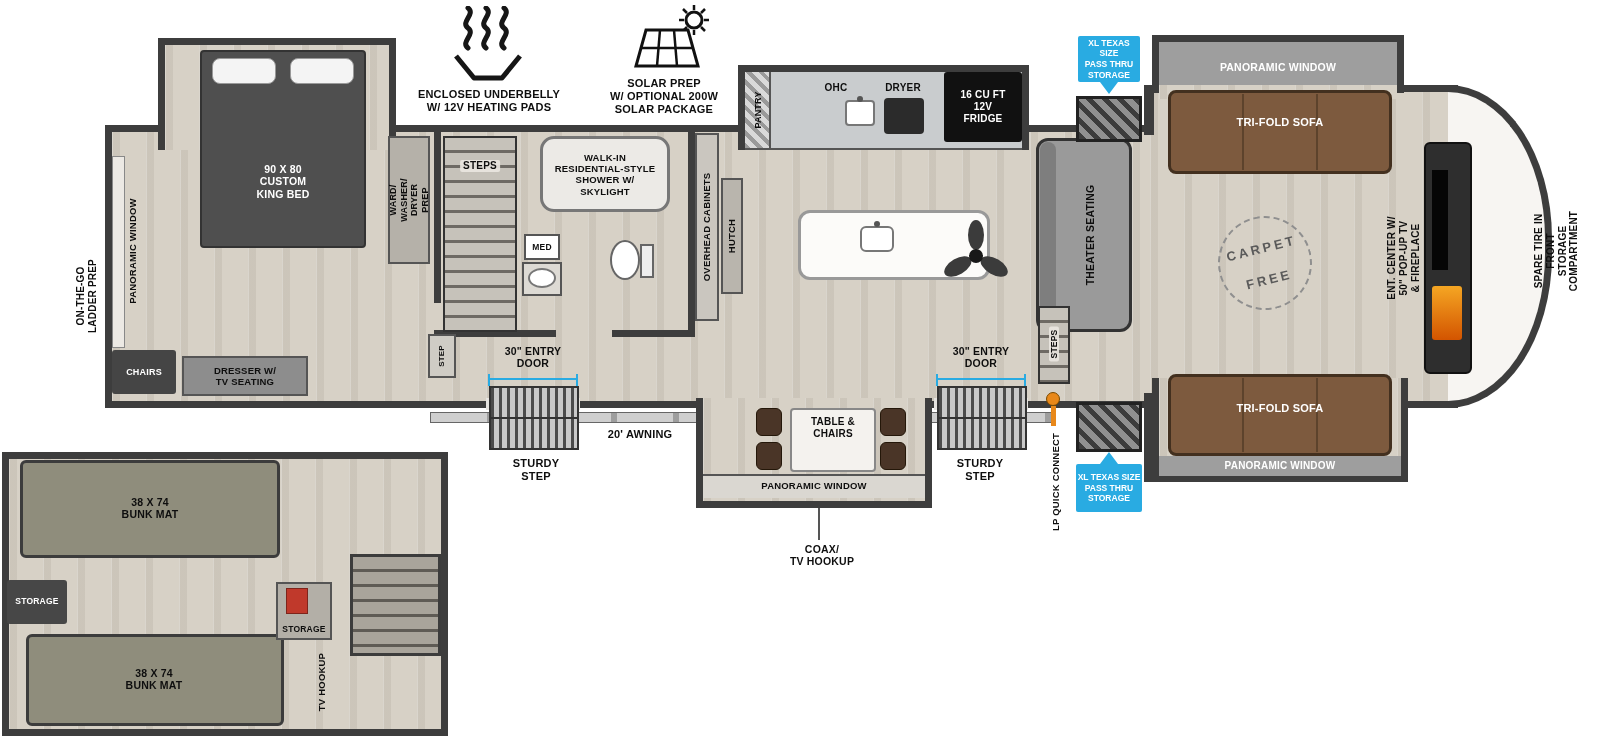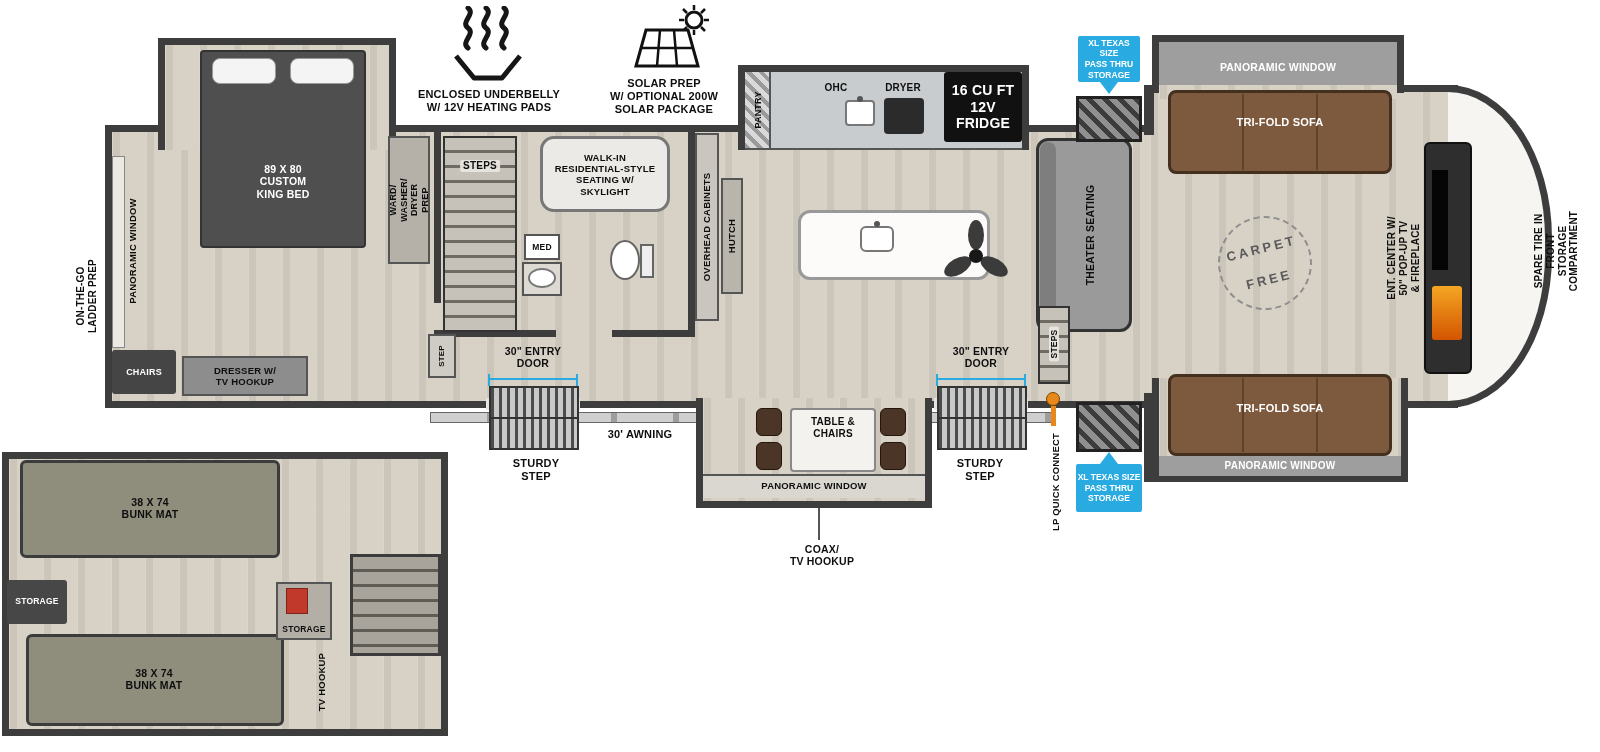--- a/index.html
+++ b/index.html
@@ -87,45 +87,45 @@
   <div class="abs" style="left:112px;top:156px;width:13px;height:192px;background:#ece9e4;border:1px solid #888;"></div>
   <div class="vlbl" style="left:133px;top:251px;font-size:9.5px;">PANORAMIC WINDOW</div>
   <div class="vlbl" style="left:87px;top:296px;font-size:10px;">ON-THE-GO
 LADDER PREP</div>
 
   <div class="abs floor" style="left:158px;top:38px;width:238px;height:112px;border:7px solid var(--wall,#3d3d3d);border-bottom:none;"></div>
   <div class="abs floor" style="left:165px;top:125px;width:224px;height:16px;"></div>
   <div class="abs" style="left:200px;top:50px;width:166px;height:198px;background:var(--bed-gray,#4f4f4f);border:2px solid #333;border-radius:4px;"></div>
   <div class="abs" style="left:212px;top:58px;width:64px;height:26px;background:#f4f4f4;border:1px solid #999;border-radius:8px;"></div>
   <div class="abs" style="left:290px;top:58px;width:64px;height:26px;background:#f4f4f4;border:1px solid #999;border-radius:8px;"></div>
-  <div class="lbl white" style="left:283px;top:182px;font-size:10.5px;">89 X 80
+  <div class="lbl white" style="left:283px;top:182px;font-size:10.5px;">90 X 80
 CUSTOM
 KING BED</div>
 
   <div class="abs b2" style="left:388px;top:136px;width:42px;height:128px;background:#b5b1a9;"></div>
   <div class="vlbl" style="left:409px;top:200px;font-size:9px;">WARD/
 WASHER/
 DRYER
 PREP</div>
 
   <div class="abs" style="left:112px;top:350px;width:64px;height:44px;background:#454545;border-radius:3px;"></div>
   <div class="lbl white" style="left:144px;top:372px;font-size:9px;">CHAIRS</div>
   <div class="abs b2" style="left:182px;top:356px;width:126px;height:40px;background:#8d8d8d;"></div>
   <div class="lbl" style="left:245px;top:376px;font-size:9.5px;">DRESSER W/
-TV HOOKUP</div>
+TV SEATING</div>
 
   <div class="abs treads" style="left:443px;top:136px;width:74px;height:196px;"></div>
   <div class="lbl chip" style="left:480px;top:166px;font-size:10px;">STEPS</div>
   <div class="abs b2" style="left:428px;top:334px;width:28px;height:44px;background:#cfccc5;"></div>
   <div class="vlbl" style="left:442px;top:356px;font-size:8px;">STEP</div>
 
   <div class="abs" style="left:540px;top:136px;width:130px;height:76px;background:#eceae6;border:3px solid #777;border-radius:14px;"></div>
   <div class="lbl" style="left:605px;top:174px;font-size:9.5px;">WALK-IN
 RESIDENTIAL-STYLE
-SEATING W/
+SHOWER W/
 SKYLIGHT</div>
   <div class="abs b2" style="left:524px;top:234px;width:36px;height:26px;background:#fff;"></div>
   <div class="lbl" style="left:542px;top:247px;font-size:8.5px;">MED</div>
   <div class="abs b2" style="left:522px;top:262px;width:40px;height:34px;background:#dddad4;"></div>
   <div class="abs" style="left:528px;top:268px;width:28px;height:20px;background:#fff;border:2px solid #777;border-radius:50%;"></div>
   <div class="abs" style="left:610px;top:240px;width:30px;height:40px;background:#fff;border:2px solid #666;border-radius:50%;"></div>
   <div class="abs" style="left:640px;top:244px;width:14px;height:34px;background:#eee;border:2px solid #666;"></div>
 
   <div class="abs b2" style="left:695px;top:133px;width:24px;height:188px;background:#cac6bf;"></div>
   <div class="vlbl" style="left:707px;top:227px;font-size:9.5px;">OVERHEAD CABINETS</div>
@@ -135,21 +135,21 @@
   <div class="abs" style="left:738px;top:65px;width:291px;height:85px;background:#c9ccce;border:7px solid var(--wall,#3d3d3d);border-bottom:none;"></div>
   <div class="abs" style="left:745px;top:148px;width:277px;height:2px;background:#555;"></div>
   <div class="abs hatch-light" style="left:745px;top:72px;width:26px;height:76px;border-right:2px solid #555;"></div>
   <div class="vlbl" style="left:758px;top:110px;font-size:9px;">PANTRY</div>
   <div class="lbl" style="left:836px;top:88px;font-size:10px;">OHC</div>
   <div class="lbl" style="left:903px;top:88px;font-size:10px;">DRYER</div>
   <div class="abs" style="left:845px;top:100px;width:30px;height:26px;background:#fff;border:2px solid #777;border-radius:4px;"></div>
   <div class="abs" style="left:857px;top:96px;width:6px;height:6px;background:#555;border-radius:50%;"></div>
   <div class="abs" style="left:884px;top:98px;width:40px;height:36px;background:#2b2b2b;border-radius:4px;"></div>
   <div class="abs" style="left:944px;top:72px;width:78px;height:70px;background:var(--fridge-black,#111);border-radius:3px;"></div>
-  <div class="lbl white" style="left:983px;top:107px;font-size:14px;">16 CU FT
+  <div class="lbl white" style="left:983px;top:107px;font-size:10px;">16 CU FT
 12V
 FRIDGE</div>
 
   <div class="abs" style="left:798px;top:210px;width:192px;height:70px;background:#fcfbf9;border:3px solid #999;border-radius:12px;"></div>
   <div class="abs" style="left:860px;top:226px;width:34px;height:26px;background:#fff;border:2px solid #777;border-radius:6px;"></div>
   <div class="abs" style="left:874px;top:221px;width:6px;height:6px;background:#555;border-radius:50%;"></div>
   <svg class="abs" style="left:940px;top:220px;" width="72" height="72" viewBox="0 0 72 72">
     <g fill="#3b3b3b">
       <ellipse cx="36" cy="15" rx="8" ry="15"></ellipse>
       <ellipse cx="36" cy="15" rx="8" ry="15" transform="rotate(120 36 36)"></ellipse>
@@ -187,21 +187,21 @@
 50" POP-UP TV
 &amp; FIREPLACE</div>
   <div class="abs" style="left:1424px;top:142px;width:48px;height:232px;background:#2e2e2e;border:2px solid #111;border-radius:6px;"></div>
   <div class="abs" style="left:1432px;top:170px;width:16px;height:100px;background:#050505;"></div>
   <div class="abs" style="left:1432px;top:286px;width:30px;height:54px;background:linear-gradient(#f5a623,#d35400);border-radius:3px;"></div>
 
   <div class="vlbl" style="left:1557px;top:251px;font-size:10px;">SPARE TIRE IN FRONT
 STORAGE COMPARTMENT</div>
 
   <div class="abs" style="left:430px;top:412px;width:622px;height:11px;border:1px solid #666;background:repeating-linear-gradient(90deg,#cfcfcf 0 56px,#9e9e9e 56px 62px);"></div>
-  <div class="lbl" style="left:640px;top:434px;font-size:11px;">30' AWNING</div>
+  <div class="lbl" style="left:640px;top:434px;font-size:11px;">20' AWNING</div>
 
   <div class="abs" style="left:486px;top:398px;width:94px;height:12px;background:#e6e4e0;"></div>
   <div class="dim" style="left:488px;top:378px;width:90px;"></div>
   <div class="lbl" style="left:533px;top:357px;font-size:10.5px;">30" ENTRY
 DOOR</div>
   <div class="abs ribs" style="left:489px;top:386px;width:90px;height:64px;"></div>
   <div class="abs" style="left:489px;top:417px;width:90px;height:2px;background:#333;"></div>
   <div class="lbl" style="left:536px;top:470px;font-size:11px;">STURDY
 STEP</div>
 

